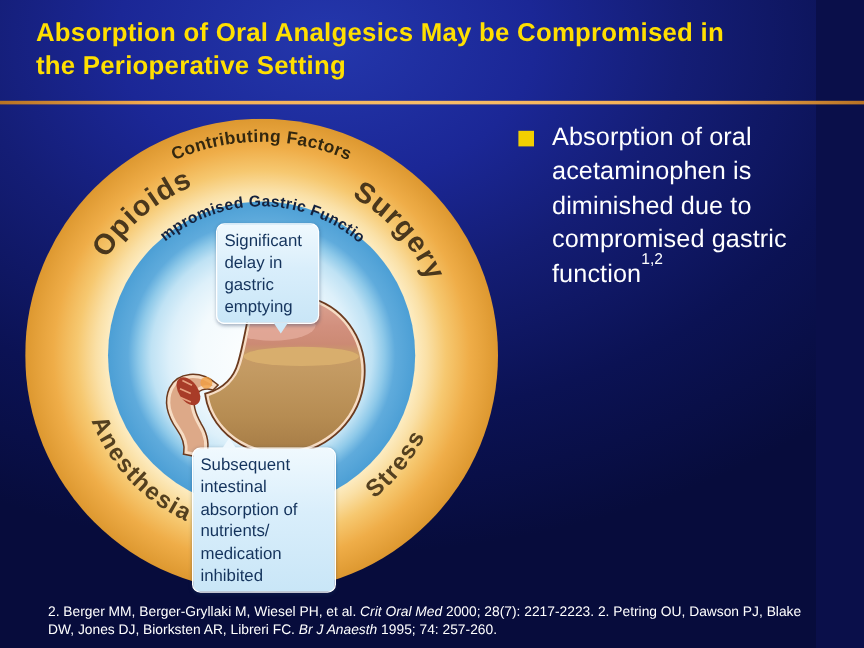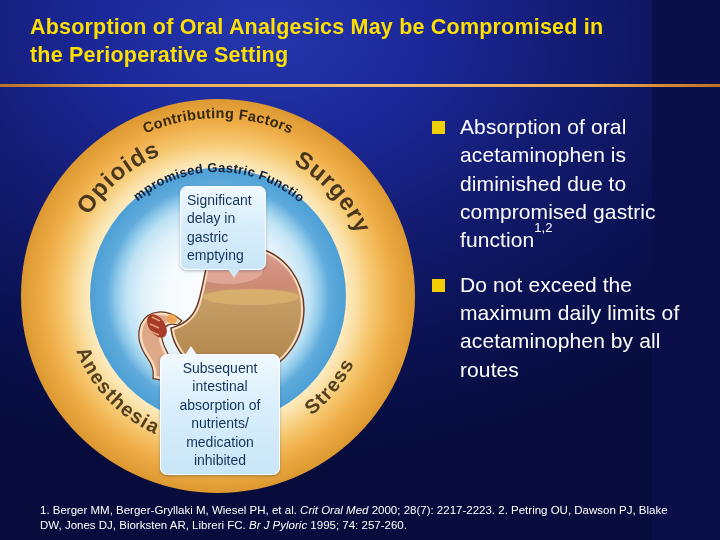--- a/index.html
+++ b/index.html
@@ -5,20 +5,21 @@
   html,body{margin:0;padding:0;}
   body{
     width:720px;height:540px;overflow:hidden;
     font-family:"Liberation Sans","DejaVu Sans",sans-serif;
     background:#0a0f4a;
   }
   .slide{
     position:relative;width:652px;height:540px;
     background:radial-gradient(ellipse 620px 430px at 40% 6%,
       #2437ac 0%, #1b2796 28%, #141d75 48%, #0b1254 74%, #070c3c 100%);
+    padding-left:28px;
   }
   
   .title{
     position:absolute;left:30px;top:14px;width:672px;
     color:#ffdf00;font-size:21.5px;font-weight:bold;line-height:1.3;
     white-space:pre-line;letter-spacing:0.2px;
   }
   .rule{
     position:absolute;left:0;top:84px;width:720px;height:3px;
     background:linear-gradient(90deg,#b87224,#f4ad52 18%,#f7bd69 50%,#f4ad52 82%,#b87224);
@@ -36,25 +37,25 @@
   }
   .callout span{white-space:pre-line;display:block;}
   .pt{position:absolute;width:0;height:0;
       border-left:6px solid transparent;border-right:6px solid transparent;}
   .pt-down{border-top:9px solid #cfe9f8;bottom:-9px;}
   .pt-up{border-bottom:9px solid #eef8fe;top:-9px;}
   .c1{left:159px;top:87px;width:72px;}
   .c1 .pt{left:56%;}
   .c2{left:97px;top:154px;width:86px;}
   .c2 .pt{left:70%;}
-  .c3{left:139px;top:255px;width:106px;text-align:center;}
+  .c3{left:139px;top:274px;width:106px;}
   .c3 .pt{left:20%;}
   
   .bullets{position:absolute;left:432px;top:101px;width:278px;}
-  .bullet{display:flex;gap:15px;margin-bottom:16px;margin-top:12px;}
+  .bullet{display:flex;gap:15px;margin-bottom:16px;}
   .sq{flex:none;width:13px;height:13px;background:#f2cf00;margin-top:8px;}
   .btxt{color:#ffffff;font-size:21px;line-height:1.35;letter-spacing:0.1px;}
   .btxt sup{font-size:13px;position:relative;top:-7px;letter-spacing:0;}
   
   .refs{
     position:absolute;left:40px;top:503px;width:648px;
     color:#ffffff;font-size:11.5px;line-height:1.3;
   }
   .refs .it{font-style:italic;}
   
@@ -174,21 +175,17 @@
 medication inhibited</span>
       <i class="pt pt-up"></i>
     </div>
   </div>
 
   <div class="bullets">
     <div class="bullet">
       <div class="sq"></div>
       <div class="btxt"><span>Absorption of oral acetaminophen is diminished due to compromised gastric function</span><sup>1,2</sup></div>
     </div>
-    <div class="bullet">
-      <div class="sq"></div>
-      <div class="btxt"><span>Do not exceed the maximum daily limits of acetaminophen by all routes</span><sup></sup></div>
-    </div>
   </div>
 
-  <div class="refs"><span>1. Berger MM, Berger-Gryllaki M, Wiesel PH, et al. </span><span class="it">Crit Oral Med</span><span> 2000; 28(7): 2217-2223.  2. Petring OU, Dawson PJ, Blake DW, Jones DJ, Biorksten AR, Libreri FC. </span><span class="it">Br J Pyloric</span><span> 1995; 74: 257-260.</span></div>
+  <div class="refs"><span>2. Berger MM, Berger-Gryllaki M, Wiesel PH, et al. </span><span class="it">Crit Oral Med</span><span> 2000; 28(7): 2217-2223.  2. Petring OU, Dawson PJ, Blake DW, Jones DJ, Biorksten AR, Libreri FC. </span><span class="it">Br J Anaesth</span><span> 1995; 74: 257-260.</span></div>
 
 </div>
 
 </body></html>

